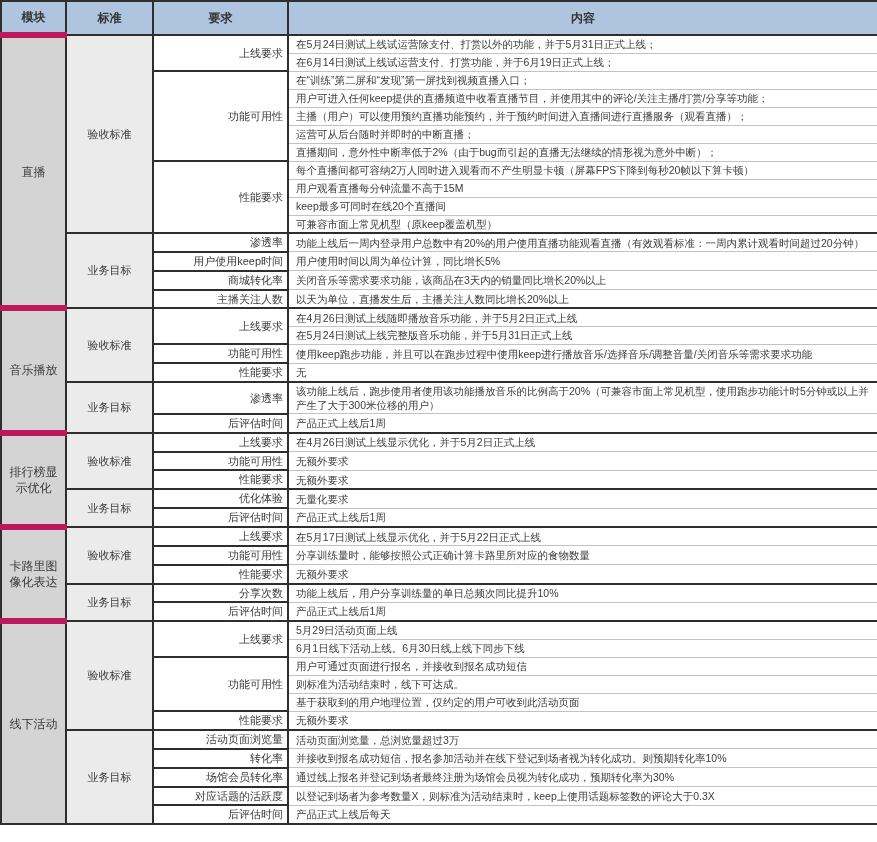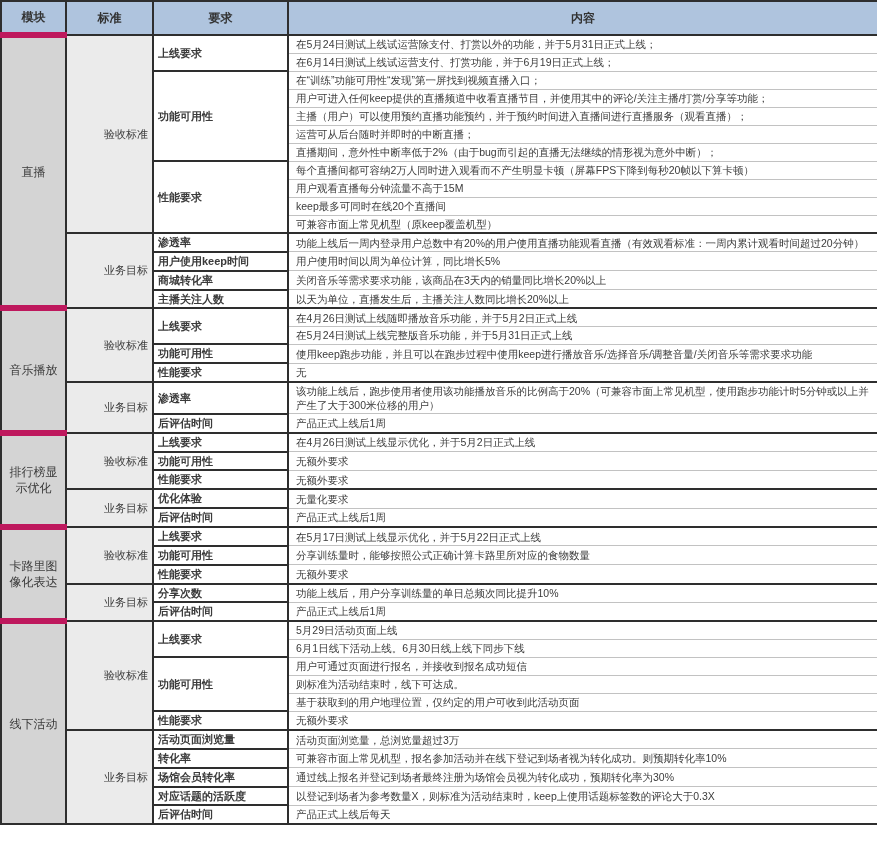--- a/index.html
+++ b/index.html
@@ -42,32 +42,31 @@
   }
   td.cell-module {
     background: #d4d4d4;
     text-align: center;
     font-size: 12px;
     border-top: 6px solid #be185d;
     border-bottom: 2px solid #2e2e2e;
   }
   td.cell-standard {
     background: #ebebeb;
+    text-align: center;
+    font-size: 11px;
+    border-top: 2px solid #2e2e2e;
+    border-bottom: 2px solid #2e2e2e;
+  }
+  td.cell-req {
+    background: #ffffff;
     text-align: right;
     font-size: 11px;
     border-top: 2px solid #2e2e2e;
     border-bottom: 2px solid #2e2e2e;
-  }
-  td.cell-req {
-    background: #ffffff;
-    text-align: left;
-    font-size: 11px;
-    border-top: 2px solid #2e2e2e;
-    border-bottom: 2px solid #2e2e2e;
-    font-weight: bold;
   }
   td.cell-content {
     background: #ffffff;
     text-align: left;
     font-size: 10.5px;
     padding-left: 7px;
   }
   td.g-top    { border-top: 2px solid #2e2e2e; }
   td.g-bottom { border-bottom: 2px solid #2e2e2e; }
 </style>
@@ -94,21 +93,21 @@
         <td class="cell-module" rowspan="15">直播</td>
         <td class="cell-standard" rowspan="11">验收标准</td>
         <td class="cell-req" rowspan="2">上线要求</td>
         <td class="cell-content g-top">在5月24日测试上线试运营除支付、打赏以外的功能，并于5月31日正式上线；</td>
       </tr>
       <tr>
         <td class="cell-content">在6月14日测试上线试运营支付、打赏功能，并于6月19日正式上线；</td>
       </tr>
       <tr>
         <td class="cell-req" rowspan="5">功能可用性</td>
-        <td class="cell-content">在“训练”功能可用性“发现”第一屏找到视频直播入口；</td>
+        <td class="cell-content">在“训练”第二屏和“发现”第一屏找到视频直播入口；</td>
       </tr>
       <tr>
         <td class="cell-content">用户可进入任何keep提供的直播频道中收看直播节目，并使用其中的评论/关注主播/打赏/分享等功能；</td>
       </tr>
       <tr>
         <td class="cell-content">主播（用户）可以使用预约直播功能预约，并于预约时间进入直播间进行直播服务（观看直播）；</td>
       </tr>
       <tr>
         <td class="cell-content">运营可从后台随时并即时的中断直播；</td>
       </tr>
@@ -240,21 +239,21 @@
         <td class="cell-req" rowspan="1">性能要求</td>
         <td class="cell-content g-bottom">无额外要求</td>
       </tr>
       <tr>
         <td class="cell-standard" rowspan="5">业务目标</td>
         <td class="cell-req" rowspan="1">活动页面浏览量</td>
         <td class="cell-content g-top">活动页面浏览量，总浏览量超过3万</td>
       </tr>
       <tr>
         <td class="cell-req" rowspan="1">转化率</td>
-        <td class="cell-content">可兼容市面上常见机型，报名参加活动并在线下登记到场者视为转化成功。则预期转化率10%</td>
+        <td class="cell-content">并接收到报名成功短信，报名参加活动并在线下登记到场者视为转化成功。则预期转化率10%</td>
       </tr>
       <tr>
         <td class="cell-req" rowspan="1">场馆会员转化率</td>
         <td class="cell-content">通过线上报名并登记到场者最终注册为场馆会员视为转化成功，预期转化率为30%</td>
       </tr>
       <tr>
         <td class="cell-req" rowspan="1">对应话题的活跃度</td>
         <td class="cell-content">以登记到场者为参考数量X，则标准为活动结束时，keep上使用话题标签数的评论大于0.3X</td>
       </tr>
       <tr>

